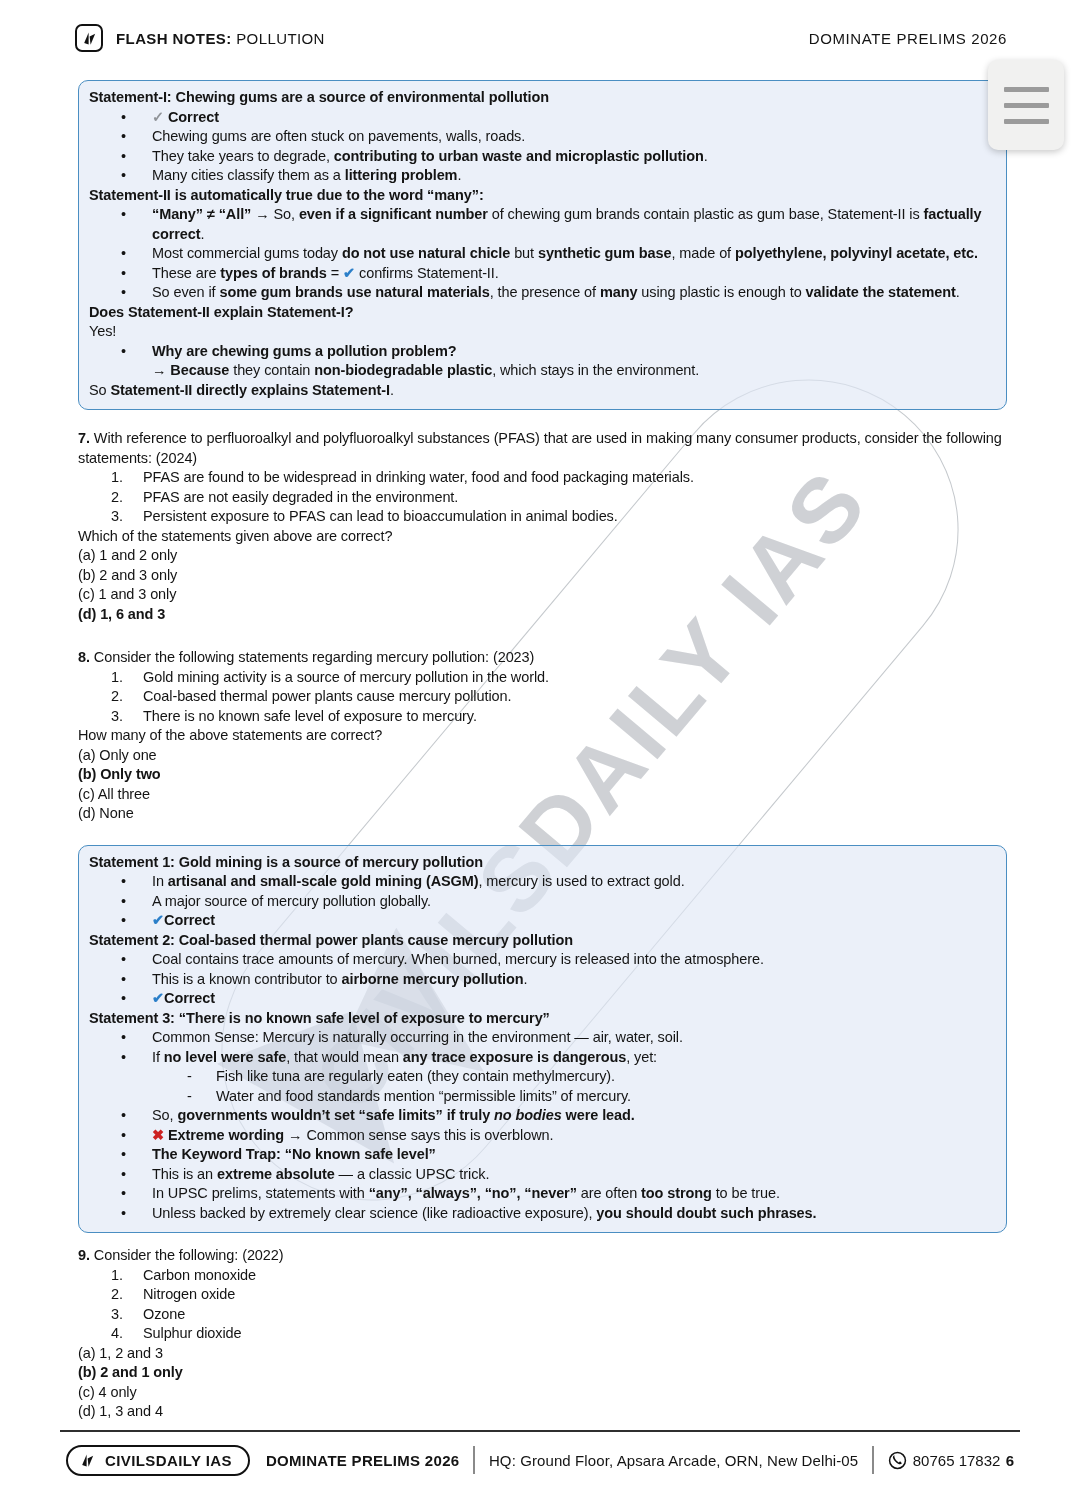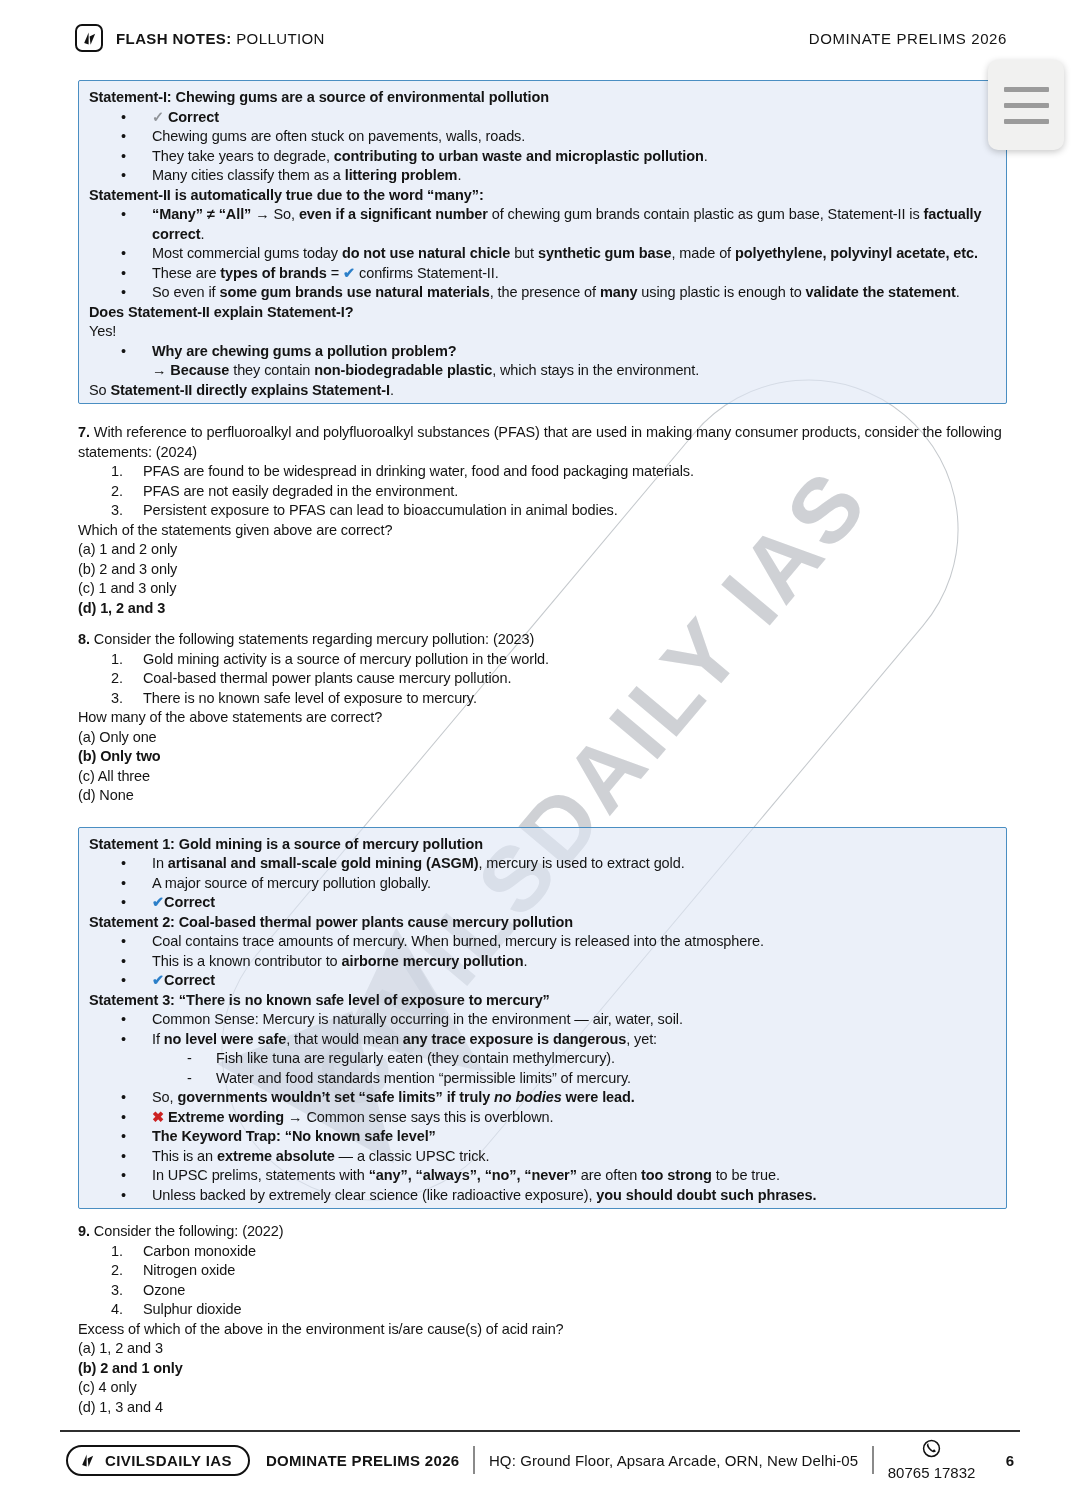--- a/index.html
+++ b/index.html
@@ -32,21 +32,21 @@
   .menu-widget{position:absolute;left:988px;top:60px;width:76px;height:90px;background:#f1f1f0;
       border-radius:10px;box-shadow:0 2px 7px rgba(0,0,0,.22);z-index:5;
       display:flex;flex-direction:column;justify-content:center;align-items:center;gap:11px;cursor:pointer;}
   .menu-widget .bar{width:45px;height:5px;background:#9b9b9b;border-radius:1px;}
 
   
   .content{position:absolute;left:78px;top:80px;width:929px;z-index:1;}
 
   
   .infobox{box-sizing:border-box;border:1.8px solid #4a8ec2;background:rgba(223,231,246,.62);
-      border-radius:2px;padding:7px 12px 3px 10px;font-size:14.5px;line-height:19.5px;letter-spacing:-.1px;}
+      border-radius:10px;padding:7px 12px 9px 10px;font-size:14.5px;line-height:19.5px;letter-spacing:-.1px;}
   .infobox .line{position:relative;}
   .infobox .line.h{font-weight:700;}
   .infobox .line.b1{padding-left:63px;}
   .infobox .line.b2{padding-left:127px;}
   .infobox .line.arrow{padding-left:63px;}
   .infobox .marker{position:absolute;left:32px;top:0;}
   .infobox .marker.m2{left:98px;}
   .b{font-weight:700;}
   .i{font-style:italic;}
   .gray{color:#8f9398;font-weight:700;}
@@ -56,34 +56,34 @@
   
   .q{font-size:14.5px;line-height:19.5px;letter-spacing:-.1px;}
   .q .qline{position:relative;}
   .q .qitem{padding-left:65px;position:relative;}
   .q .qnum{position:absolute;left:33px;top:0;}
   .q .qopt{}
   .q .qopt.b{font-weight:700;}
   .q .intro .b{font-weight:700;}
 
   .mb19{margin-bottom:19px;}
-  .mb24{margin-bottom:12px;}
+  .mb24{margin-bottom:24px;}
   .mb21{margin-bottom:21px;margin-top:11px;}
   .mb13{margin-bottom:13px;}
 
   
   .footer-rule{position:absolute;left:60px;right:60px;top:1430px;border-top:2px solid #2f2f2f;z-index:2;}
   .footer{position:absolute;left:66px;right:66px;top:1441px;height:38px;display:flex;align-items:center;z-index:2;font-size:15px;}
   .pill{display:inline-flex;align-items:center;gap:9px;border:2px solid #111;border-radius:19px;
         padding:5px 16px 5px 11px;font-weight:700;letter-spacing:.4px;}
   .pill svg{width:17px;height:17px;}
   .f-program{font-weight:700;margin-left:16px;letter-spacing:.3px;}
   .f-div{width:1.5px;height:28px;background:#8a8a8a;margin:0 14px;}
   .f-address{letter-spacing:.1px;}
-  .f-phone{display:inline-flex;align-items:center;gap:6px;flex-direction:column;}
+  .f-phone{display:inline-flex;align-items:center;gap:6px;}
   .f-phone svg{width:19px;height:19px;}
   .f-page{margin-left:auto;font-weight:700;}
 </style>
 </head>
 <body>
 
 <div class="wm">
   <div class="wm-capsule"></div>
   <div class="wm-tri1"></div>
   <div class="wm-tri2"></div>
@@ -127,21 +127,21 @@
     </div>
   <div class="q mb24">
       <div class="qline intro"><span class="b">7.</span><span> With reference to perfluoroalkyl and polyfluoroalkyl substances (PFAS) that are used in making many consumer products, consider the following statements: (2024)</span></div>
       <div class="qitem"><span class="qnum">1.</span><span>PFAS are found to be widespread in drinking water, food and food packaging materials.</span></div>
       <div class="qitem"><span class="qnum">2.</span><span>PFAS are not easily degraded in the environment.</span></div>
       <div class="qitem"><span class="qnum">3.</span><span>Persistent exposure to PFAS can lead to bioaccumulation in animal bodies.</span></div>
       <div class="qline stem">Which of the statements given above are correct?</div>
       <div class="qopt">(a) 1 and 2 only</div>
       <div class="qopt">(b) 2 and 3 only</div>
       <div class="qopt">(c) 1 and 3 only</div>
-      <div class="qopt b">(d) 1, 2 and 3</div>
+      <div class="qopt b">(d) 1, 6 and 3</div>
     </div>
   <div class="q mb21">
       <div class="qline intro"><span class="b">8.</span><span> Consider the following statements regarding mercury pollution: (2023)</span></div>
       <div class="qitem"><span class="qnum">1.</span><span>Gold mining activity is a source of mercury pollution in the world.</span></div>
       <div class="qitem"><span class="qnum">2.</span><span>Coal-based thermal power plants cause mercury pollution.</span></div>
       <div class="qitem"><span class="qnum">3.</span><span>There is no known safe level of exposure to mercury.</span></div>
       <div class="qline stem">How many of the above statements are correct?</div>
       <div class="qopt">(a) Only one</div>
       <div class="qopt b">(b) Only two</div>
       <div class="qopt">(c) All three</div>
@@ -167,21 +167,20 @@
       <div class="line b1"><span class="marker">•</span><span>This is an </span><span class="b">extreme absolute</span><span> — a classic UPSC trick.</span></div>
       <div class="line b1"><span class="marker">•</span><span>In UPSC prelims, statements with </span><span class="b">“any”, “always”, “no”, “never”</span><span> are often </span><span class="b">too strong</span><span> to be true.</span></div>
       <div class="line b1"><span class="marker">•</span><span>Unless backed by extremely clear science (like radioactive exposure), </span><span class="b">you should doubt such phrases.</span></div>
     </div>
   <div class="q">
       <div class="qline intro"><span class="b">9.</span><span> Consider the following: (2022)</span></div>
       <div class="qitem"><span class="qnum">1.</span><span>Carbon monoxide</span></div>
       <div class="qitem"><span class="qnum">2.</span><span>Nitrogen oxide</span></div>
       <div class="qitem"><span class="qnum">3.</span><span>Ozone</span></div>
       <div class="qitem"><span class="qnum">4.</span><span>Sulphur dioxide</span></div>
-      <div class="qline stem">Excess of which of the above in the environment is/are cause(s) of acid rain?</div>
       <div class="qopt">(a) 1, 2 and 3</div>
       <div class="qopt b">(b) 2 and 1 only</div>
       <div class="qopt">(c) 4 only</div>
       <div class="qopt">(d) 1, 3 and 4</div>
     </div>
 </div>
 
 <div class="footer-rule"></div>
 <div class="footer">
   <span class="pill">

